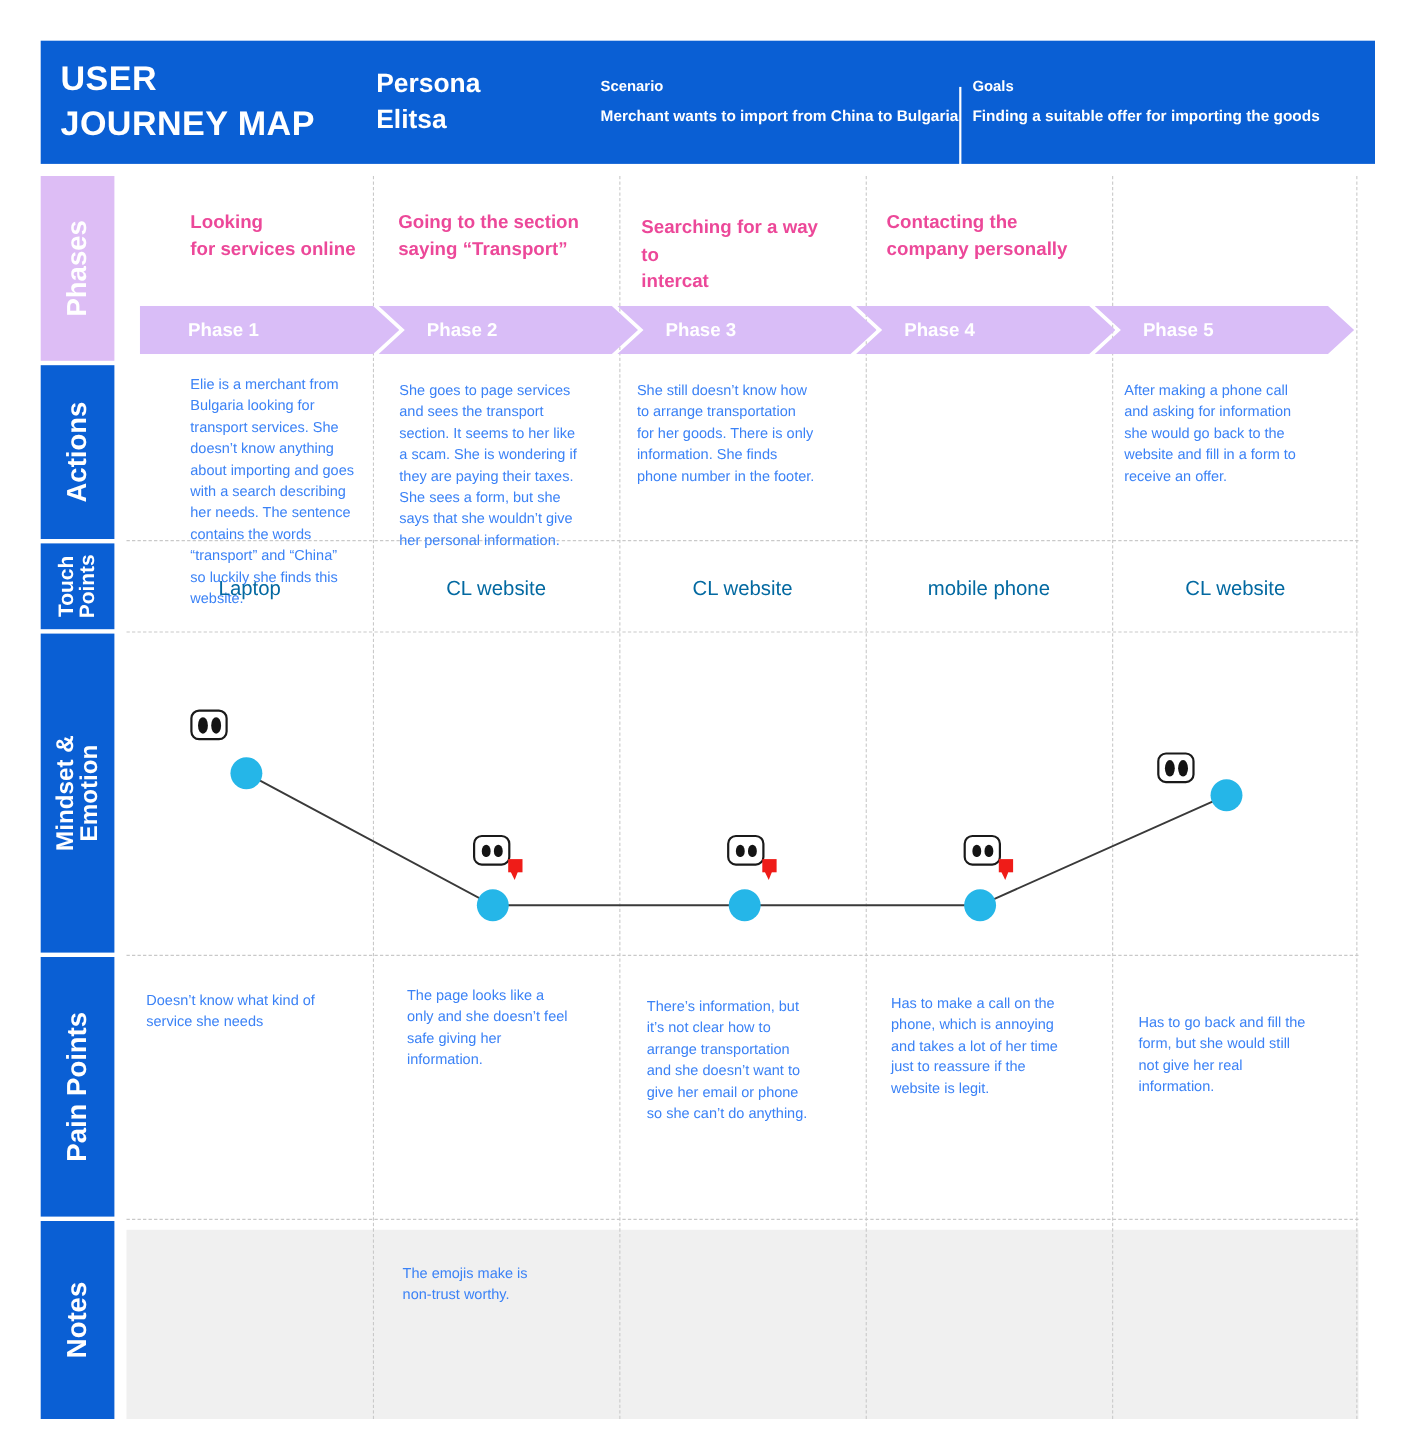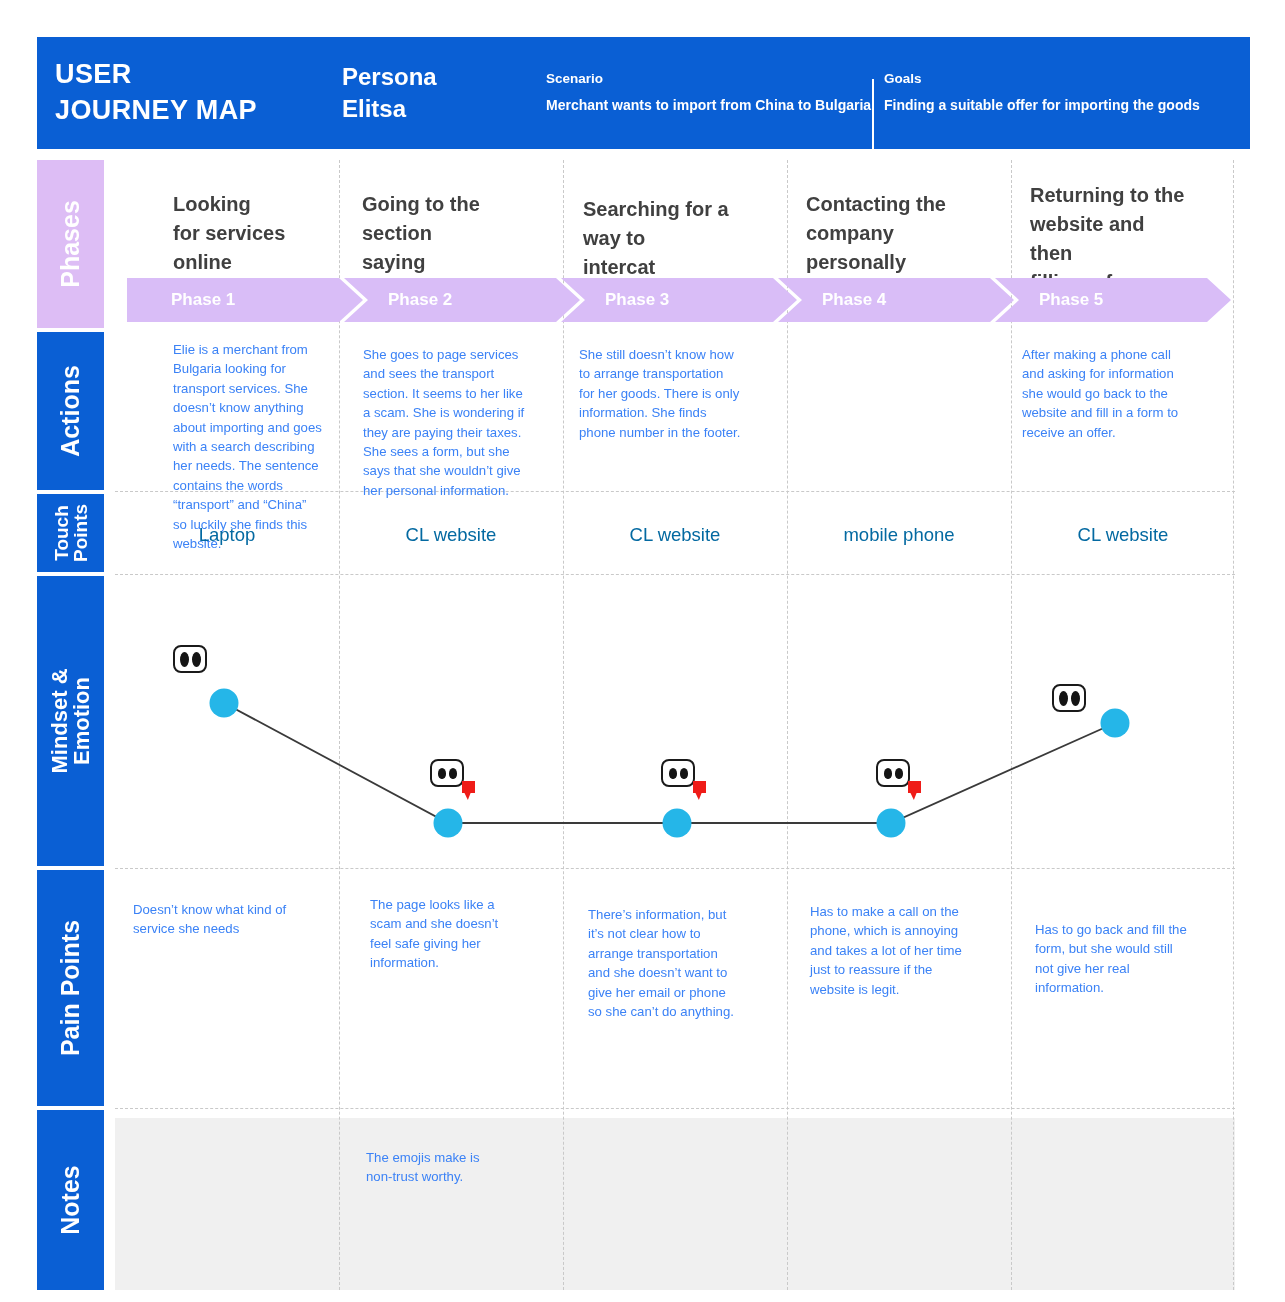--- a/index.html
+++ b/index.html
@@ -21,21 +21,21 @@
     left: 37px; top: 37px;
     width: 1213px; height: 112px;
     background: #0a5fd4;
     display: flex;
     align-items: center;
   }
   .hdr-title {
     width: 305px;
     padding-left: 18px;
     color: #ffffff;
-    font-size: 27px;
+    font-size: 31px;
     font-weight: 700;
     letter-spacing: .4px;
     line-height: 1.32;
   }
   .hdr-persona {
     width: 190px;
     color: #ffffff;
     font-size: 24px;
     font-weight: 700;
     line-height: 1.35;
@@ -100,21 +100,21 @@
     border-left: 1.4px dashed #c9c9c9;
   }
   .hline {
     position: absolute; left: 115px; width: 1120px; height: 0;
     border-top: 1.4px dashed #c9c9c9;
   }
 
   
   .phase-head {
     position: absolute;
-    font-size: 20px; font-weight: 700; color: #404040;
+    font-size: 17px; font-weight: 700; color: #ec4899;
     line-height: 1.45; padding-right: 16px;
   }
 
   
   .chev-row { position: absolute; left: 127px; top: 278px; height: 44px; width: 1105px; }
   .chev {
     position: absolute; top: 0; height: 44px; width: 236px;
     background: #d9bdf7;
     clip-path: polygon(0 0, calc(100% - 24px) 0, 100% 50%, calc(100% - 24px) 100%, 0 100%);
     display: flex; align-items: center;
@@ -243,25 +243,20 @@
     <div>saying “Transport”</div>
   </div>
   <div class="phase-head" style="left:583px; top:195px; width:190px">
     <div>Searching for a way to</div>
     <div>intercat</div>
   </div>
   <div class="phase-head" style="left:806px; top:190px; width:190px">
     <div>Contacting the</div>
     <div>company personally</div>
   </div>
-  <div class="phase-head" style="left:1030px; top:181px; width:175px">
-    <div>Returning to the</div>
-    <div>website and then</div>
-    <div>filling a form</div>
-  </div>
 
   <div class="chev-row">
     <div class="chev first" style="left:0px">
       <span>Phase 1</span>
     </div>
     <div class="chev notfirst" style="left:217px">
       <span>Phase 2</span>
     </div>
     <div class="chev notfirst" style="left:434px">
       <span>Phase 3</span>
@@ -315,20 +310,20 @@
       <div class="eye"></div>
       <div class="thumb"></div>
     </div>
     <div class="emoji" style="left:954px; top:122px">
       <div class="eye"></div>
       <div class="eye"></div>
     </div>
   </div>
 
   <div class="cell" style="left:133px; top:900px; width:175px">Doesn’t know what kind of service she needs</div>
-  <div class="cell" style="left:370px; top:895px; width:165px">The page looks like a scam and she doesn’t feel safe giving her information.</div>
+  <div class="cell" style="left:370px; top:895px; width:165px">The page looks like a only and she doesn’t feel safe giving her information.</div>
   <div class="cell" style="left:588px; top:905px; width:170px">There’s information, but it’s not clear how to arrange transportation and she doesn’t want to give her email or phone so she can’t do anything.</div>
   <div class="cell" style="left:1035px; top:920px; width:170px">Has to go back and fill the form, but she would still not give her real information.</div>
   <div class="cell" style="left:810px; top:902px; width:170px">Has to make a call on the phone, which is annoying and takes a lot of her time just to reassure if the website is legit.</div>
 
   <div class="cell" style="left:366px; top:1148px; width:160px">The emojis make is non-trust worthy.</div>
 
 </div>
 
 </body></html>

